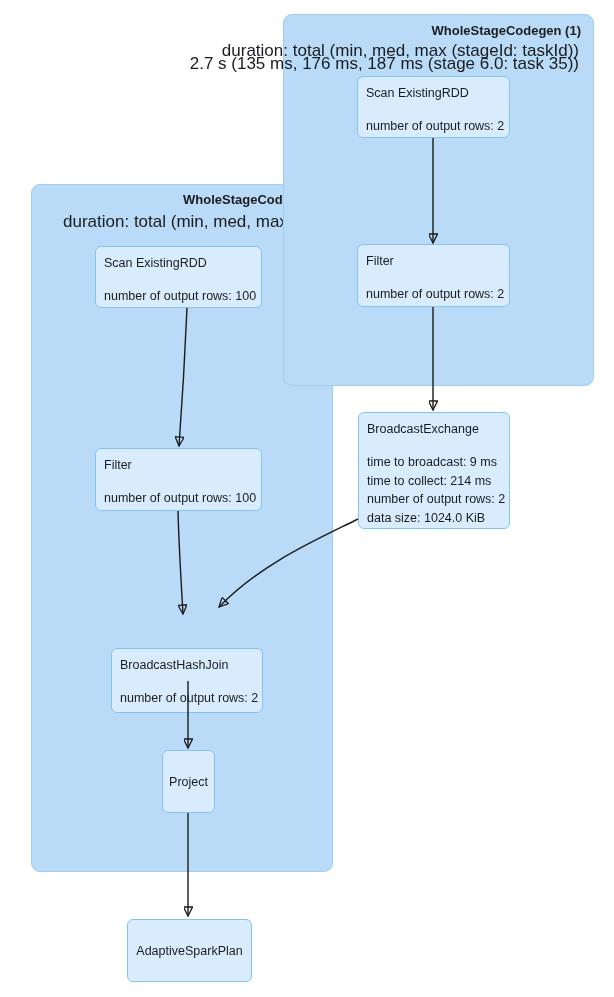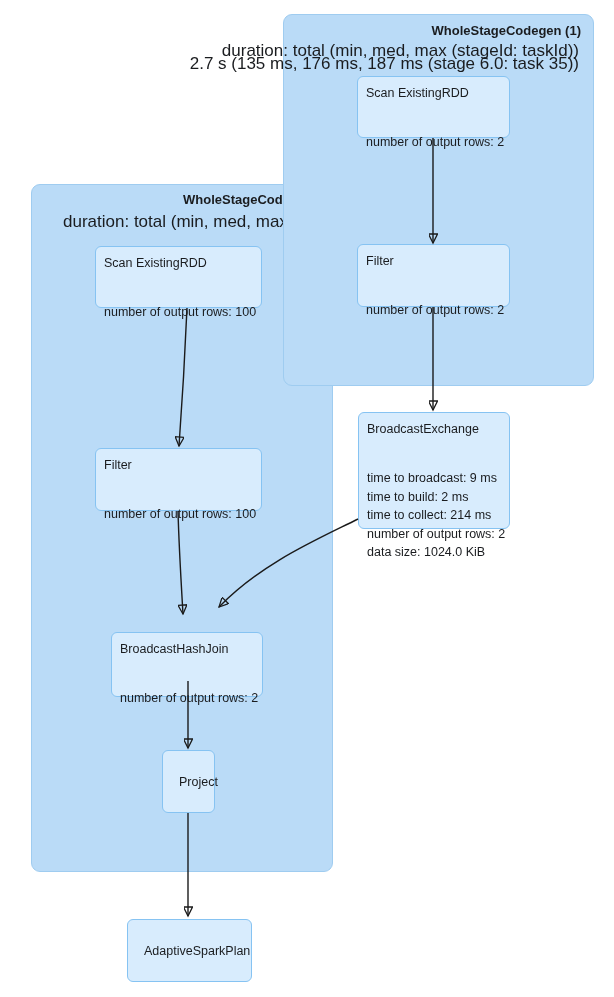--- a/index.html
+++ b/index.html
@@ -48,28 +48,29 @@
     padding:8px 8px;
     z-index:5;
     font-size:12.5px;
   }
   .node-title{
     font-weight:normal;
     line-height:16px;
     white-space:nowrap;
   }
   .node-metrics{
-    margin-top:32px;
+    margin-top:16px;
     line-height:18.5px;
     white-space:nowrap;
   }
   .node-center{
     display:flex;
     align-items:center;
-    padding:16px;
+    justify-content:center;
+    padding:4px;
   }
   .node-center .node-title{line-height:normal;}
 
   #edges{
     position:absolute;
     left:0;top:0;
     width:614px;height:997px;
     z-index:8;
     pointer-events:none;
   }
@@ -102,38 +103,37 @@
 
   <div class="node" style="left:357px;top:244px;width:153px;height:63px;">
     <div class="node-title">Filter</div>
     <div class="node-metrics">number of output rows: 2</div>
   </div>
 
   <div class="node" style="left:358px;top:412px;width:152px;height:117px;">
     <div class="node-title">BroadcastExchange</div>
     <div class="node-metrics">
       <div>time to broadcast: 9 ms</div>
-      <div>time to build: 2 ms</div>
       <div>time to collect: 214 ms</div>
       <div>number of output rows: 2</div>
       <div>data size: 1024.0 KiB</div>
     </div>
   </div>
 
   <div class="node" style="left:95px;top:246px;width:167px;height:62px;">
     <div class="node-title">Scan ExistingRDD</div>
     <div class="node-metrics">number of output rows: 100</div>
   </div>
 
   <div class="node" style="left:95px;top:448px;width:167px;height:63px;">
     <div class="node-title">Filter</div>
     <div class="node-metrics">number of output rows: 100</div>
   </div>
 
-  <div class="node" style="left:111px;top:632px;width:152px;height:65px;">
+  <div class="node" style="left:111px;top:648px;width:152px;height:65px;">
     <div class="node-title">BroadcastHashJoin</div>
     <div class="node-metrics">number of output rows: 2</div>
   </div>
 
   <div class="node node-center" style="left:162px;top:750px;width:53px;height:63px;">
     <div class="node-title">Project</div>
   </div>
 
   <div class="node node-center" style="left:127px;top:919px;width:125px;height:63px;">
     <div class="node-title">AdaptiveSparkPlan</div>

